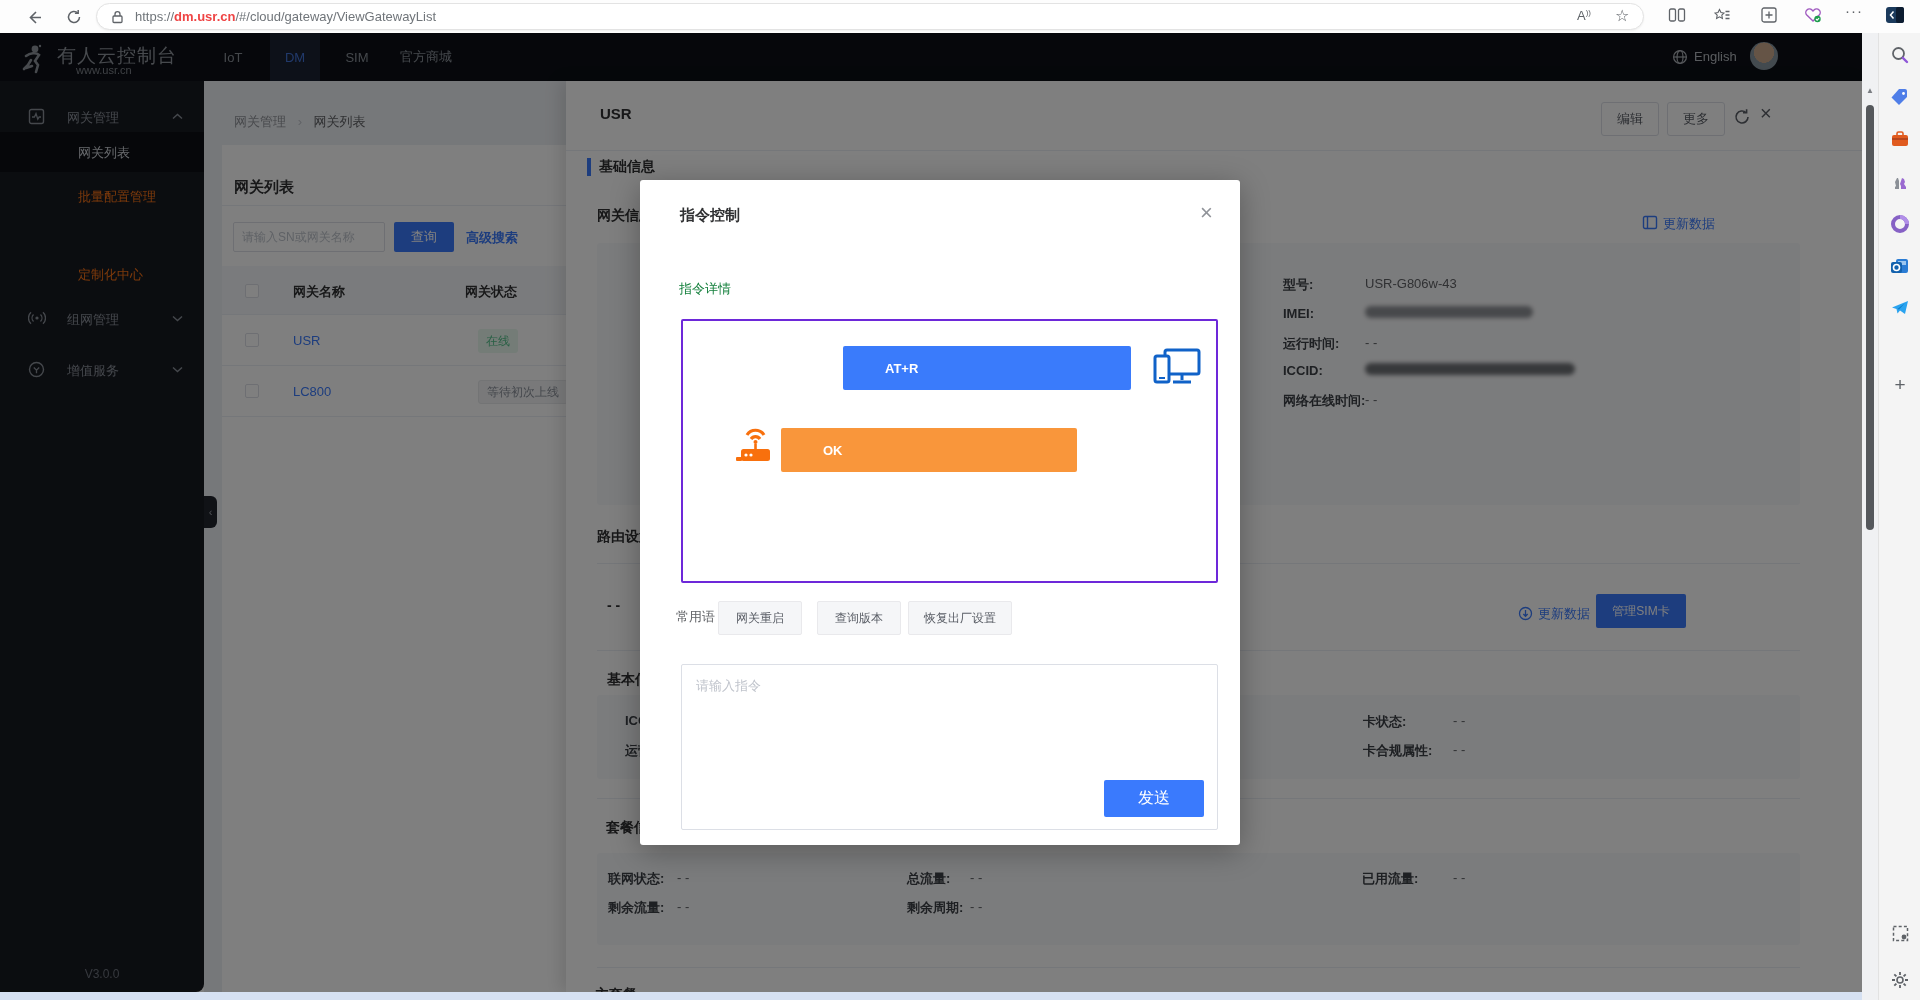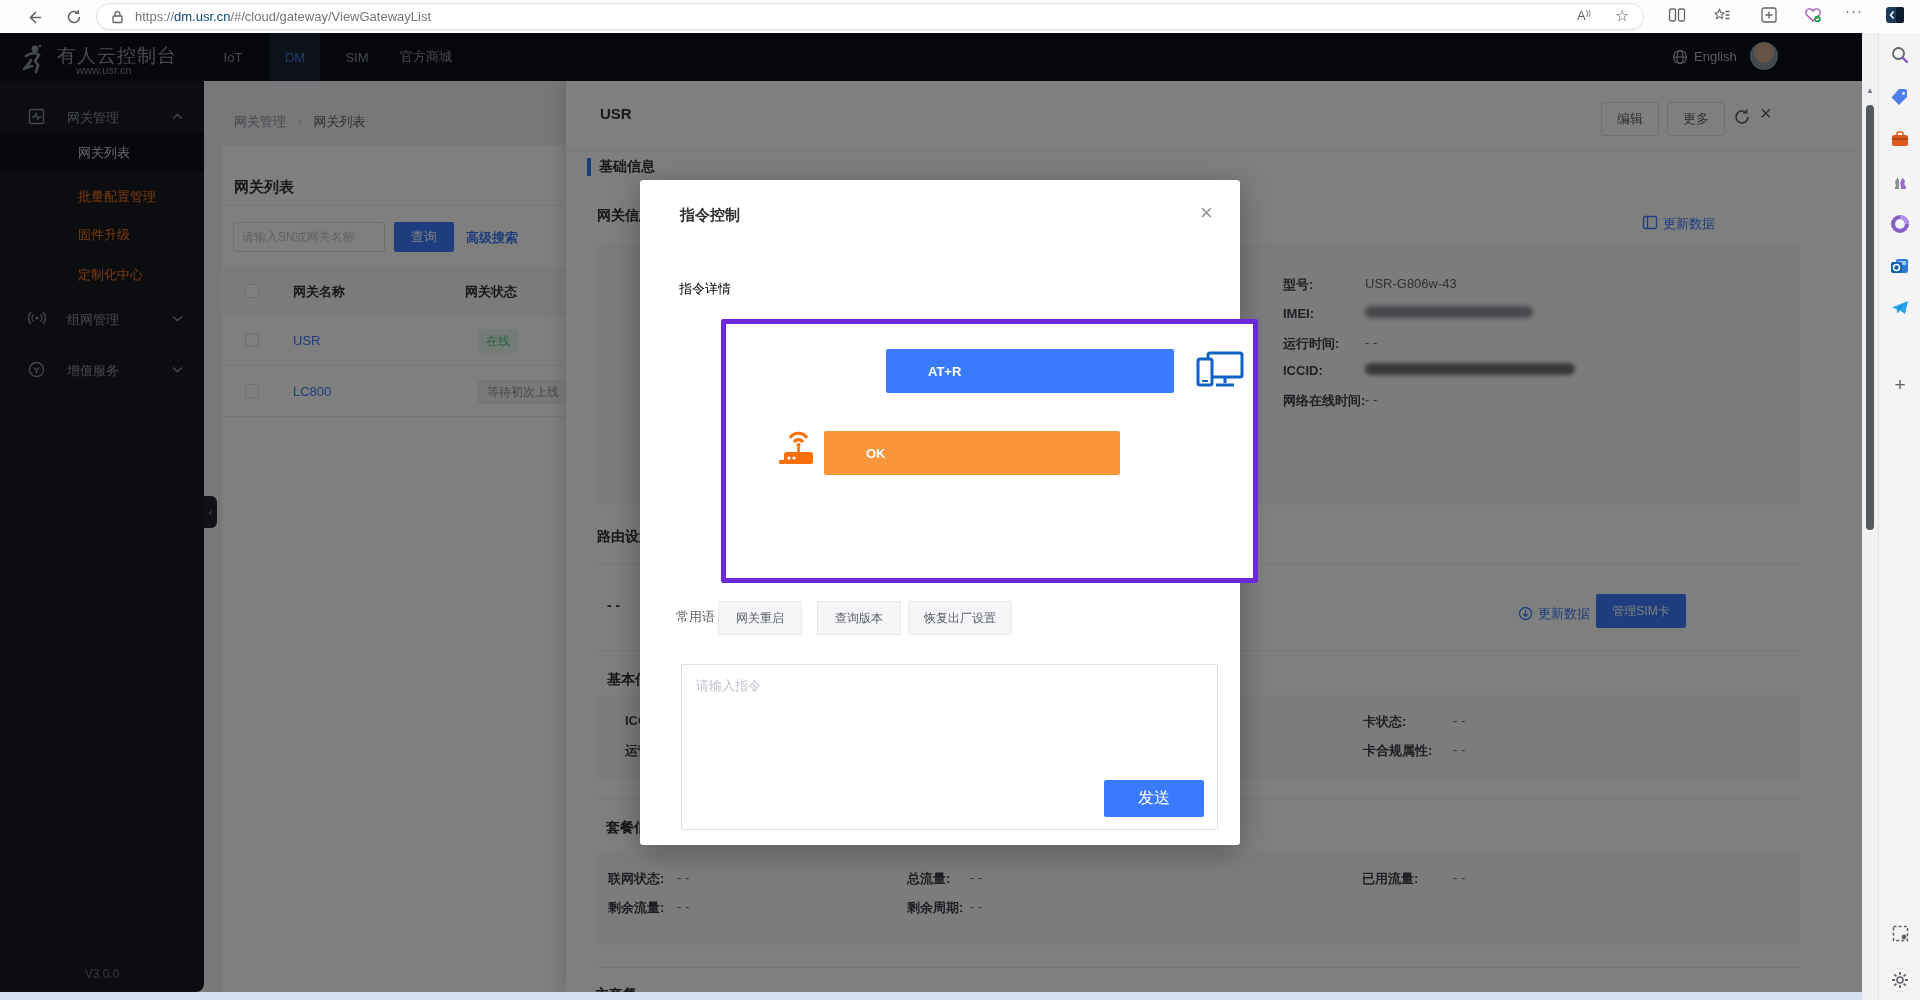--- a/index.html
+++ b/index.html
@@ -8,21 +8,21 @@
   .abs { position:absolute; }
   svg { display:block; }
 
   
   .chrome { position:absolute; left:0; top:0; width:1920px; height:33px; background:#fdfdfd; z-index:50; }
   .chrome .navbtn { position:absolute; top:5px; width:24px; height:24px; color:#5f6368; font-size:16px;
     display:flex; align-items:center; justify-content:center; }
   .urlpill { position:absolute; left:96px; top:3px; width:1548px; height:27px; background:#fff;
     border:1px solid #e3e3e3; border-radius:14px; box-shadow:0 1px 2px rgba(0,0,0,.06); }
   .urltext { position:absolute; left:38px; top:5px; font-size:13px; color:#70757a; white-space:nowrap; }
-  .urltext b { color:#0c4a6e; font-weight:400; }
+  .urltext b { color:#ef4444; font-weight:700; }
   .chromeico { position:absolute; top:6px; color:#5f6368; }
 
   
   .edgebar { position:absolute; left:1878px; top:33px; width:42px; height:967px; background:#f4f4f4;
     border-left:1px solid #e2e2e2; z-index:50; }
   .edgeico { position:absolute; left:9px; width:24px; height:24px; display:flex; align-items:center; justify-content:center; }
 
   
   .vscroll { position:absolute; left:1862px; top:33px; width:16px; height:967px; background:#f0f1f3; z-index:45; }
   .vthumb { position:absolute; left:4px; top:72px; width:8px; height:425px; background:#55585c; border-radius:4px; }
@@ -89,22 +89,22 @@
   .flabel { font-weight:700; color:#3c4046; }
   .fvalue { color:#606266; }
   .maskbar { display:inline-block; vertical-align:middle; height:12px; background:#8f9297; border-radius:6px; filter:blur(2px); }
 
   
   .overlay { position:absolute; left:0; top:33px; width:1862px; height:967px; background:rgba(0,0,0,.5); z-index:30; }
   .modal { position:absolute; left:640px; top:180px; width:600px; height:665px; background:#fff; border-radius:3px;
     box-shadow:0 6px 30px rgba(0,0,0,.3); z-index:40; }
   .m-title { position:absolute; left:40px; top:26px; font-size:15px; font-weight:700; color:#303133; }
   .m-close { position:absolute; left:560px; top:20px; font-size:22px; color:#909399; cursor:pointer; }
-  .m-label { position:absolute; left:39px; top:100px; font-size:13px; color:#000000; }
-  .chatbox { position:absolute; left:41px; top:139px; width:537px; height:264px; border:5px solid #6d28d9; border-radius:2px; background:#fff;margin-left:40px; }
+  .m-label { position:absolute; left:39px; top:100px; font-size:13px; color:#15803d; }
+  .chatbox { position:absolute; left:41px; top:139px; width:537px; height:264px; border:2px solid #6d28d9; border-radius:2px; background:#fff; }
   .bubble { position:absolute; height:44px; display:flex; align-items:center; padding-left:42px;
     color:#fff; font-size:13px; font-weight:700; border-radius:2px; }
   .bubble.sent { background:#3a7bfb; }
   .bubble.recv { background:#f9963b; }
   .quick-label { position:absolute; left:36px; top:428px; font-size:13px; color:#606266; }
   .quickbtn { position:absolute; top:421px; height:34px; background:#f5f6f8; border:1px solid #e9e9ec; border-radius:2px;
     color:#5a5e66; font-size:12px; cursor:pointer; }
   .cmdarea { position:absolute; left:41px; top:484px; width:537px; height:166px; border:1px solid #dcdfe6; border-radius:2px;
     font-size:13px; color:#303133; padding:12px 14px; resize:none; font-family:inherit; }
   .cmdarea::placeholder { color:#c0c4cc; }
@@ -281,23 +281,20 @@
       <svg width="11" height="7" viewBox="0 0 11 7">
           <path d="M1 5.5 5.5 1.5 10 5.5" stroke="#8a9099" fill="none" stroke-width="1.4"></path>
         </svg>
     </span>
   </div>
   <div class="subitem active" style="top:51px">
     <span class="lbl">网关列表</span>
   </div>
   <div class="subitem" style="top:95px">
     <span class="lbl">批量配置管理</span>
-  </div>
-  <div class="subitem" style="top:133px">
-    <span class="lbl">固件升级</span>
   </div>
   <div class="subitem" style="top:173px">
     <span class="lbl">定制化中心</span>
   </div>
   <div class="sitem" style="top:216px">
     <span class="ico">
       <svg width="18" height="16" viewBox="0 0 18 16">
           <circle cx="9" cy="8" r="1.6" fill="#8a9099"></circle>
           <path d="M5.5 11.5a5 5 0 0 1 0-7M12.5 4.5a5 5 0 0 1 0 7" stroke="#8a9099" fill="none" stroke-width="1.3"></path>
           <path d="M3 13.8a8 8 0 0 1 0-11.6M15 2.2a8 8 0 0 1 0 11.6" stroke="#8a9099" fill="none" stroke-width="1.3"></path>

